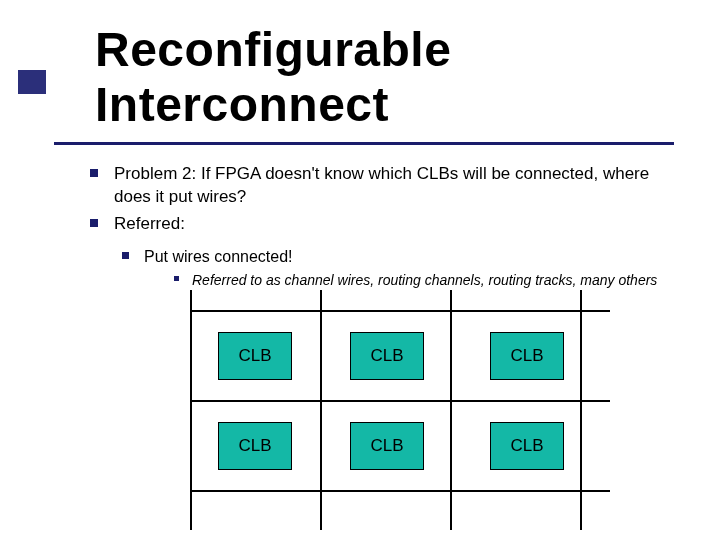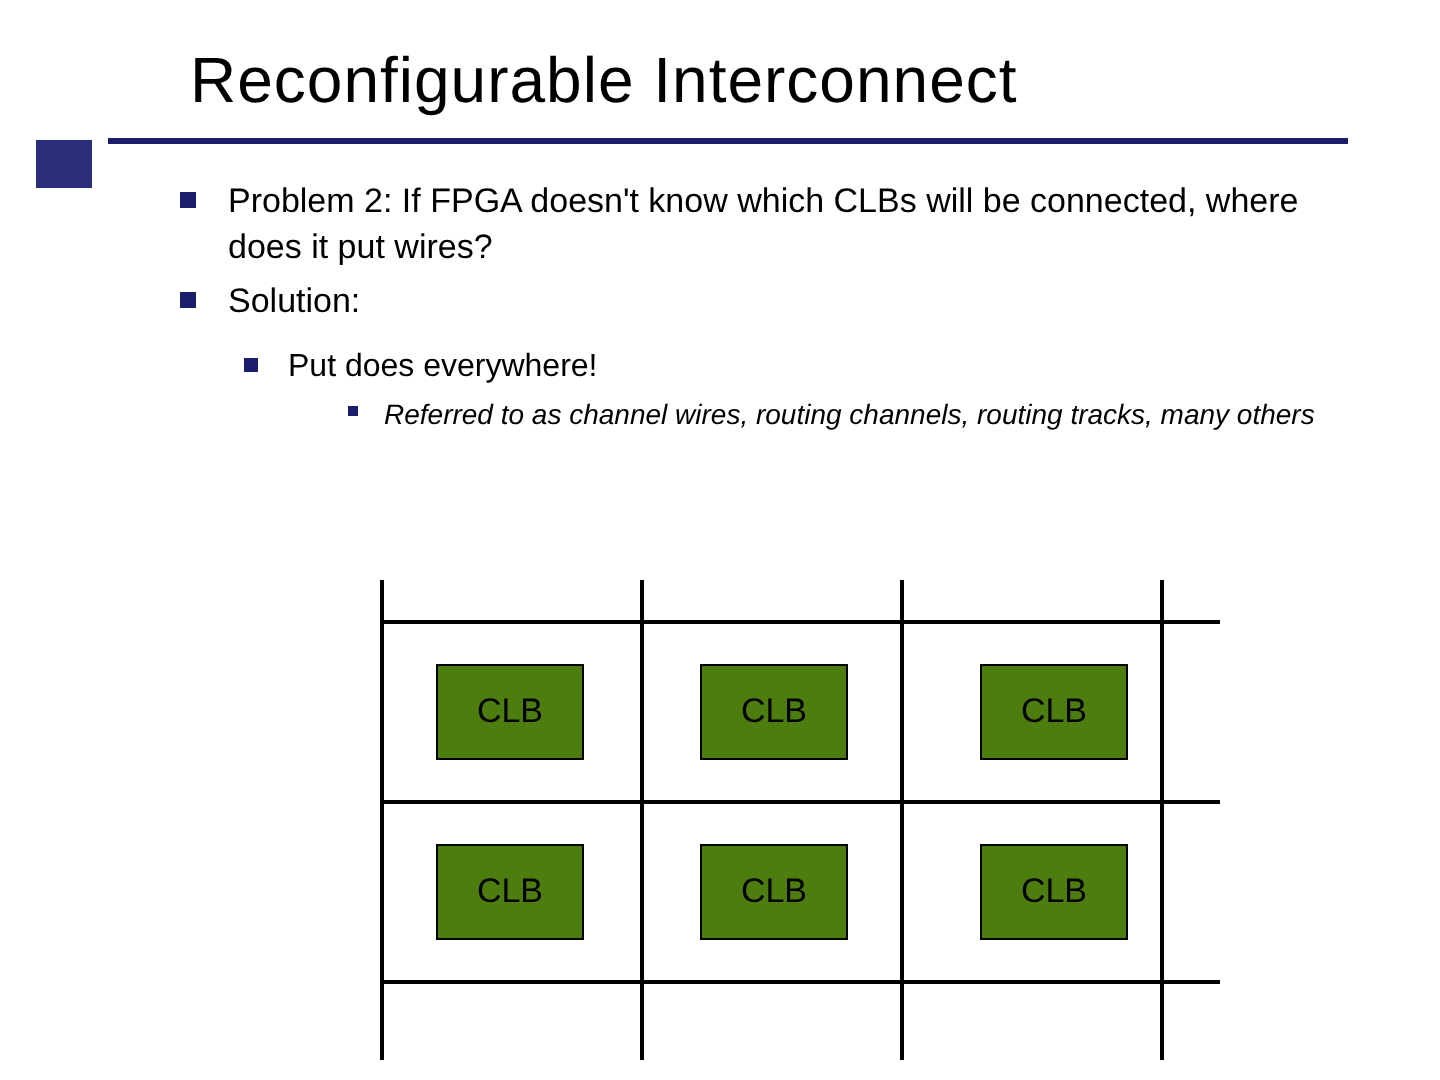--- a/index.html
+++ b/index.html
@@ -9,22 +9,22 @@
     background: #fff;
     font-family: Arial, Helvetica, sans-serif;
     color: #000;
     position: relative;
     overflow: hidden;
   }
   .title-wrap {
     padding: 22px 0 6px 95px;
   }
   .title {
-    font-size: 32px;
-    font-weight: 400;
+    font-size: 48px;
+    font-weight: 700;
     letter-spacing: 0.5px;
   }
   .hr-line {
     height: 3px;
     background: #1a1d6b;
     margin: 4px 0 0 54px;
     width: 620px;
   }
   .accent-box {
     position: absolute;
@@ -75,45 +75,45 @@
     width: 420px;
     height: 240px;
   }
   .line { position: absolute; background: #000; }
   .vline { width: 2px; height: 240px; top: 0; }
   .hline { height: 2px; width: 420px; left: 0; }
   .clb {
     position: absolute;
     width: 74px;
     height: 48px;
-    background: #4d7c0f;
+    background: #14b8a6;
     border: 1px solid #000;
     display: flex;
     align-items: center;
     justify-content: center;
     font-size: 17px;
   }
 </style>
 </head>
 <body>
 
 <div class="title-wrap">
   <div class="title">Reconfigurable Interconnect</div>
 </div>
 <div class="hr-line"></div>
 <div class="accent-box"></div>
 
 <div class="content">
   <ul class="b1">
     <li>Problem 2: If FPGA doesn't know which CLBs will be connected, where does it put wires?</li>
-    <li>Solution:</li>
+    <li>Referred:</li>
   </ul>
   <ul class="b2">
     <li>
-      <span>Put does everywhere!</span>
+      <span>Put wires connected!</span>
       <ul class="b3">
         <li>Referred to as channel wires, routing channels, routing tracks, many others</li>
       </ul>
     </li>
   </ul>
 </div>
 
 <div class="diagram">
   <div class="line vline" style="left:0px"></div>
   <div class="line vline" style="left:130px"></div>

